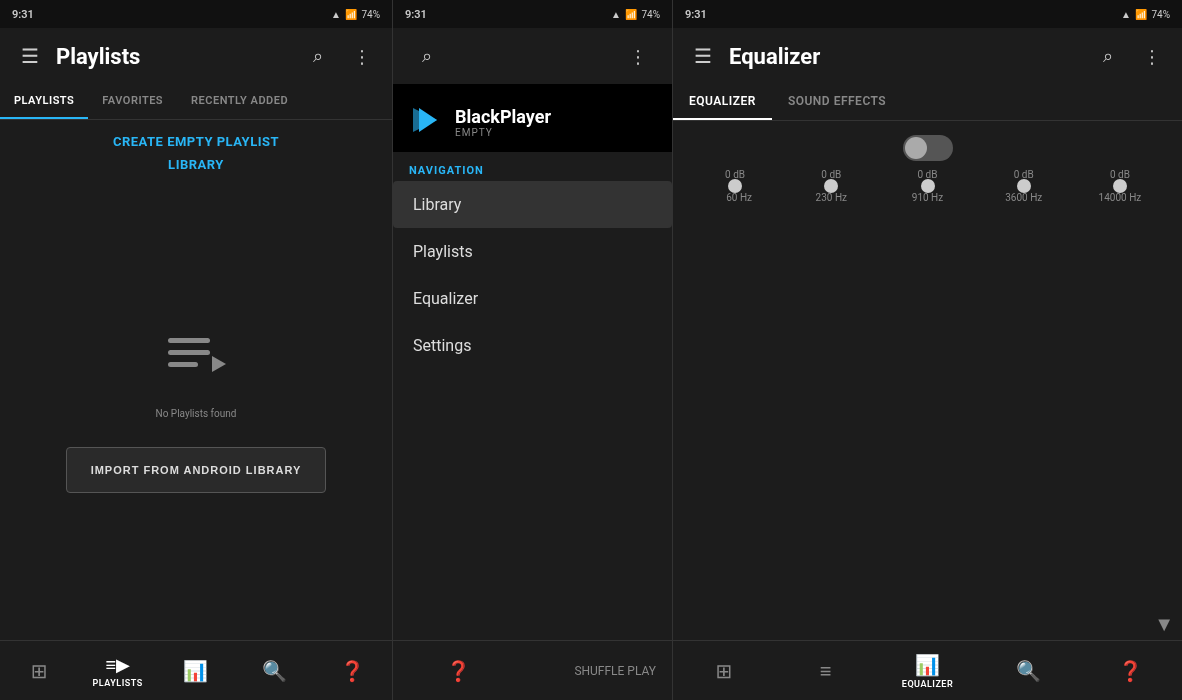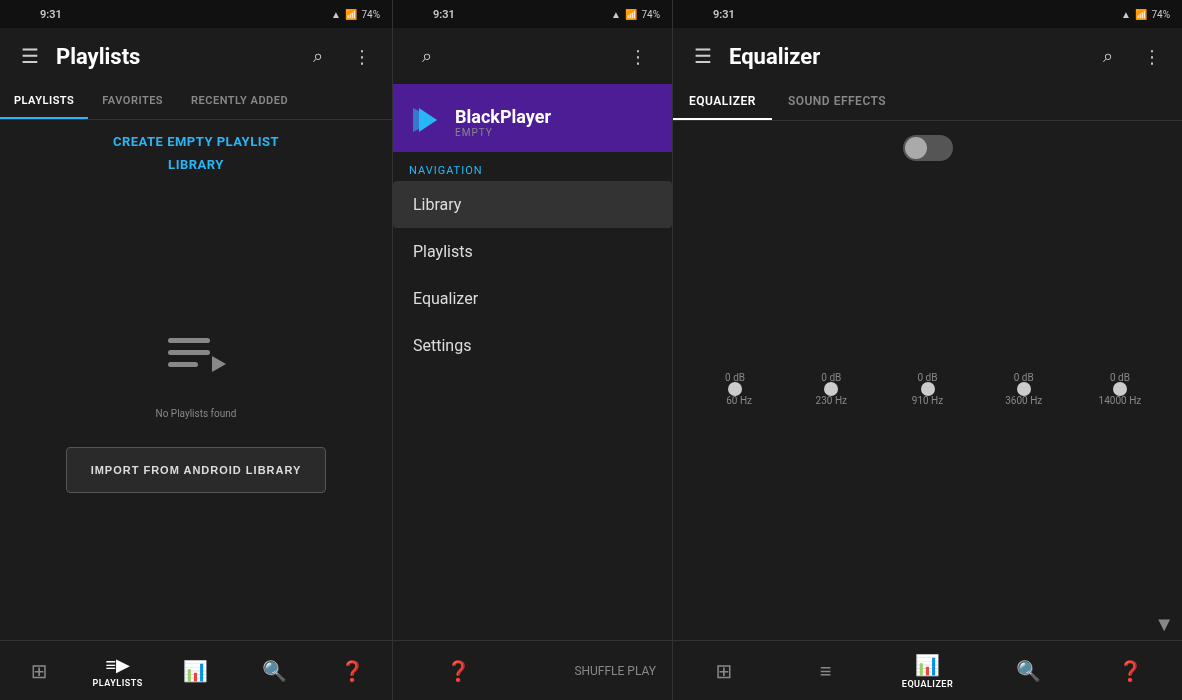--- a/index.html
+++ b/index.html
@@ -29,21 +29,21 @@
       height: 28px;
       background: #111;
       display: flex;
       align-items: center;
       justify-content: space-between;
       padding: 0 12px;
       font-size: 11px;
       color: #ccc;
       flex-shrink: 0;
     }
-    .status-bar .time { font-weight: 600; margin-left: 28px; }
+    .status-bar .time { font-weight: 600; }
     .status-icons { display: flex; align-items: center; gap: 4px; font-size: 10px; }
 
     
     .toolbar {
       height: 56px;
       display: flex;
       align-items: center;
       padding: 0 12px;
       gap: 8px;
       background: #1c1c1c;
@@ -160,21 +160,21 @@
       font-size: 9px;
       color: #888;
       letter-spacing: 0.5px;
       font-weight: 600;
     }
     .nav-label.active { color: #fff; }
 
     
     .drawer-header {
       padding: 20px 16px 12px;
-      background: #4c1d95;
+      background: #000000;
       flex-shrink: 0;
     }
     .drawer-logo {
       display: flex;
       align-items: center;
       gap: 10px;
     }
     .drawer-logo-icon {
       width: 36px; height: 36px;
       color: #29b6f6; font-size: 24px;
@@ -188,21 +188,21 @@
       font-weight: 700;
       color: #fff;
     }
     .drawer-app-sub {
       font-size: 10px;
       color: #888;
       letter-spacing: 1px;
     }
     .drawer-section-label {
       font-size: 11px;
-      font-weight: 400;
+      font-weight: 700;
       color: #29b6f6;
       letter-spacing: 1px;
       padding: 12px 16px 4px;
       flex-shrink: 0;
     }
     .drawer-items { flex: 1; }
     .drawer-item {
       padding: 14px 20px;
       font-size: 16px;
       color: #ddd;
@@ -426,21 +426,21 @@
     <div class="eq-tab">SOUND EFFECTS</div>
   </div>
 
   <div class="eq-toggle-row">
     <div class="toggle-switch">
       <div class="toggle-knob"></div>
     </div>
   </div>
 
   <div class="eq-content">
-    <div style="display:flex; flex:1; align-items:center; padding: 0 8px; gap: 20px;">
+    <div style="display:flex; flex:1; align-items:flex-start; padding: 0 8px; gap: 20px;">
 
       <div style="flex:1; display:flex; flex-direction:column; align-items:center; gap:6px;">
         <span style="font-size:10px;color:#888;">0 dB</span>
         <div style="flex:1; position:relative; width:2px; background:#555; border-radius:1px;">
           <div style="width:14px;height:14px;background:#ccc;border-radius:50%;position:absolute;left:50%;top:50%;transform:translate(-50%,-50%);cursor:pointer;"></div>
         </div>
         <span style="font-size:10px;color:#888;margin-left:8px;">60 Hz</span>
       </div>
 
       <div style="flex:1; display:flex; flex-direction:column; align-items:center; gap:6px;">

